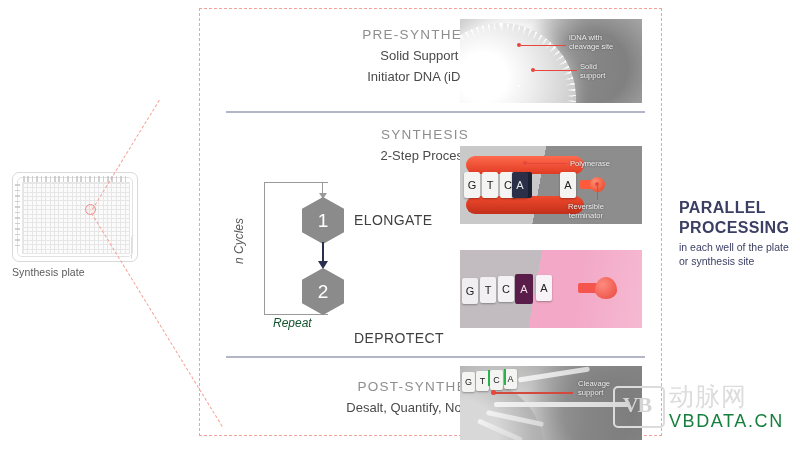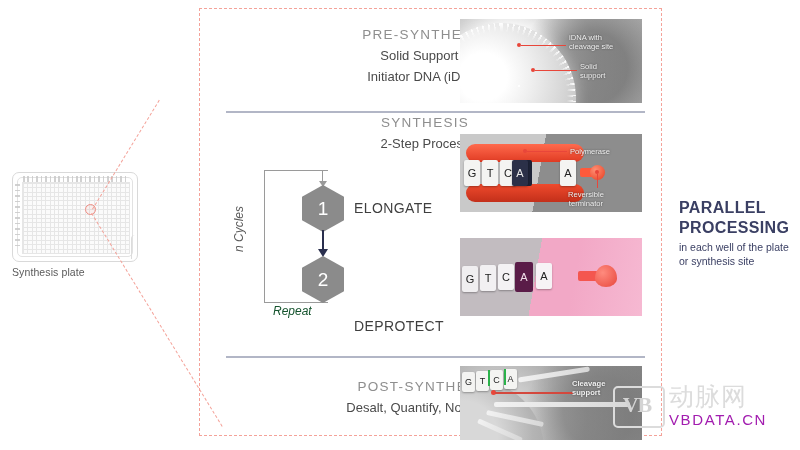--- a/index.html
+++ b/index.html
@@ -62,21 +62,21 @@
   
   #detail-panel{
     position:absolute;left:199px;top:8px;width:463px;height:428px;
     border:1.5px dashed #f4a299;
     box-sizing:border-box;
   }
 
   
   .section{position:absolute;left:0;width:463px;}
   #section-pre{top:0;height:103px;}
-  #section-syn{top:89px;height:245px;}
+  #section-syn{top:101px;height:245px;}
   #section-post{top:348px;height:80px;}
 
   .divider{
     position:absolute;left:26px;width:419px;height:0;
     border-top:2px solid #b2b6c6;
   }
   #divider-1{top:102px;}
   #divider-2{top:347px;}
 
   .text-block{position:absolute;text-align:center;}
@@ -290,21 +290,21 @@
     position:absolute;left:0;top:2px;width:48px;height:38px;
     display:flex;align-items:center;justify-content:center;
     font-size:22px;font-weight:bold;color:#d4d4d4;letter-spacing:-1px;
     font-family:"Liberation Serif", serif;
   }
   #wm-cn{
     position:absolute;left:56px;top:0px;font-size:25px;color:#dcdcdc;letter-spacing:1px;
     font-family:"DejaVu Sans", sans-serif;line-height:1;
   }
   #wm-latin{
-    position:absolute;left:56px;top:27px;font-size:15px;color:#a21caf;letter-spacing:1.6px;
+    position:absolute;left:56px;top:27px;font-size:18px;color:#15803d;letter-spacing:1.6px;
   }
 </style>
 </head>
 <body>
 
 <div class="root">
 
   <div id="plate-panel">
     <div id="plate-outer">
       <div id="plate-inner"></div>
@@ -437,21 +437,21 @@
         <div class="tick-green" style="left:28px;top:4px;"></div>
         <div class="tick-green" style="left:44px;top:3px;"></div>
         <div class="tick-dot" style="left:31px;top:24px;"></div>
         <div class="cleave-line" style="left:35px;top:26px;width:78px;"></div>
 
         <div class="strand" style="left:58px;top:6px;width:72px;transform:rotate(-9deg);"></div>
         <div class="strand" style="left:34px;top:36px;width:136px;"></div>
         <div class="strand" style="left:26px;top:50px;width:58px;transform:rotate(12deg);"></div>
         <div class="strand" style="left:16px;top:62px;width:48px;transform:rotate(24deg);"></div>
 
-        <div class="callout" style="left:112px;top:13px;font-weight:bold;">
+        <div class="callout" style="left:118px;top:13px;">
           <div>Cleavage</div>
           <div>support</div>
         </div>
       </div>
     </div>
   </div>
 
   <div id="parallel-block">
     <div id="parallel-title">
       <div>PARALLEL</div>

